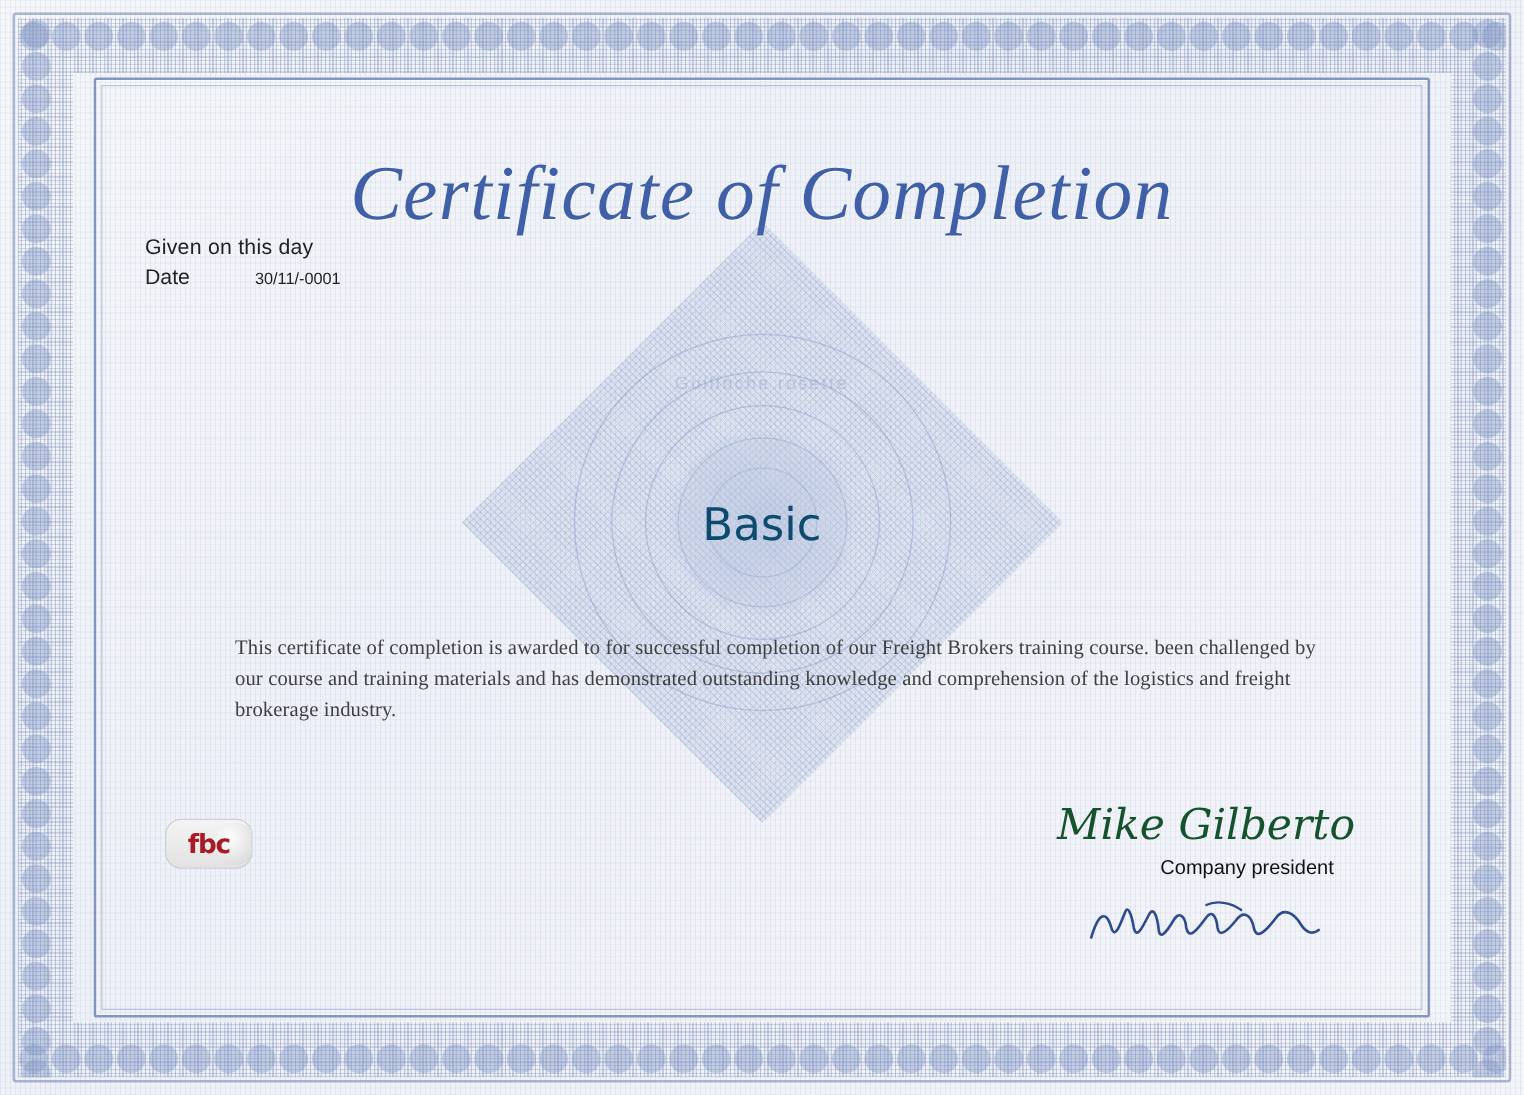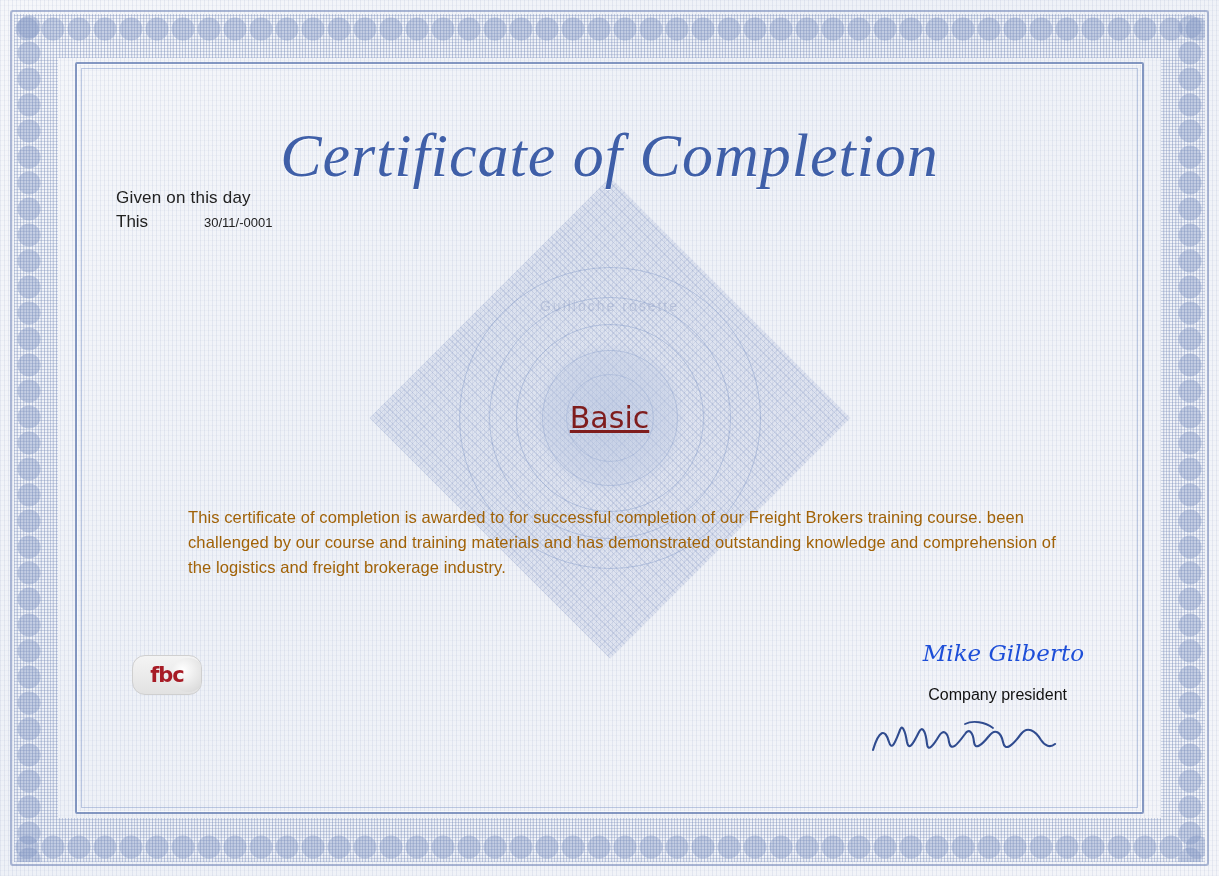--- a/index.html
+++ b/index.html
@@ -185,35 +185,35 @@
     align-items: baseline;
   }
   .given-label { width: 88px; }
   .given-date { font-size: 13px; }
 
   .award-name {
     position: absolute;
     left: 0; right: 0;
     top: 400px;
     text-align: center;
-    font-size: 30px;
-    color: #7f1d1d;
+    font-size: 36px;
+    color: #0c4a6e;
     font-family: "DejaVu Sans", sans-serif;
-    text-decoration: underline;
   }
 
   .body-text {
     position: absolute;
     left: 188px;
     right: 150px;
     top: 505px;
     font-size: 16.5px;
     line-height: 25px;
-    color: #a16207;
+    color: #404040;
     letter-spacing: .1px;
+    font-family: Liberation Serif, serif;
   }
 
   
   .logo {
     position: absolute;
     left: 132px;
     top: 655px;
     width: 68px;
     height: 38px;
     background: linear-gradient(180deg,#f4f4f4 0%, #e2e2e2 100%);
@@ -252,22 +252,22 @@
   }
   .org-site { font-size: 15px; margin-bottom: 2px; }
   .org-addr { font-size: 12.5px; }
 
   .sign-name {
     position: absolute;
     right: 135px;
     top: 640px;
     font-family: "DejaVu Serif", serif;
     font-style: italic;
-    font-size: 23px;
-    color: #1d4ed8;
+    font-size: 34px;
+    color: #14532d;
   }
   .sign-title {
     position: absolute;
     right: 152px;
     top: 686px;
     font-size: 16px;
     color: #111;
     padding-left: 48px;
   }
   .sign-mark {
@@ -303,21 +303,21 @@
     <div class="ring" style="width:86px;height:86px;"></div>
     <div class="blob"></div>
     <div class="watermark">Guilloche rosette</div>
   </div>
 
   <div class="title">Certificate of Completion</div>
 
   <div class="given-block">
     <div class="given-line1">Given on this day</div>
     <div class="given-line2">
-      <span class="given-label">This</span>
+      <span class="given-label">Date</span>
       <span class="given-date">30/11/-0001</span>
     </div>
   </div>
 
   <div class="award-name">Basic</div>
 
   <div class="body-text">This certificate of completion is awarded to  for successful completion of our  Freight Brokers training course. been challenged by our course and training materials and has demonstrated outstanding knowledge and comprehension of the logistics and freight brokerage industry.</div>
 
   <div class="logo">
     <div class="disc"></div>

